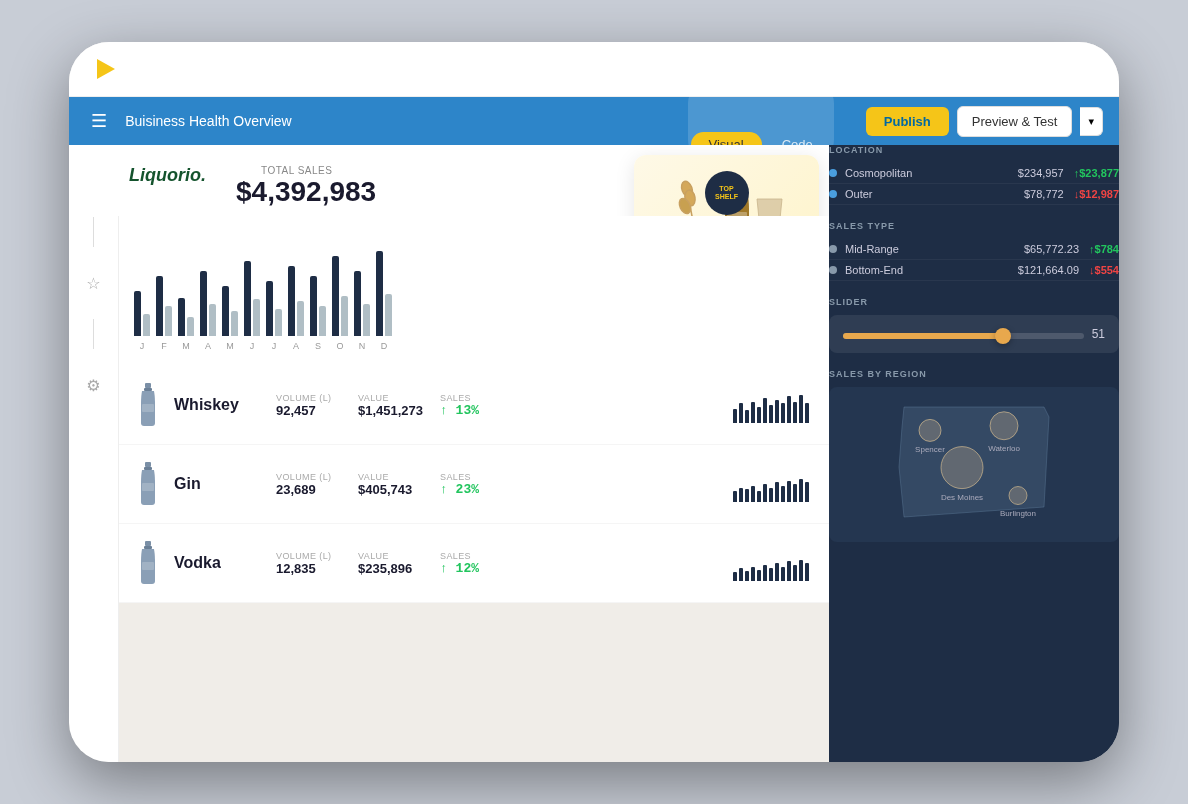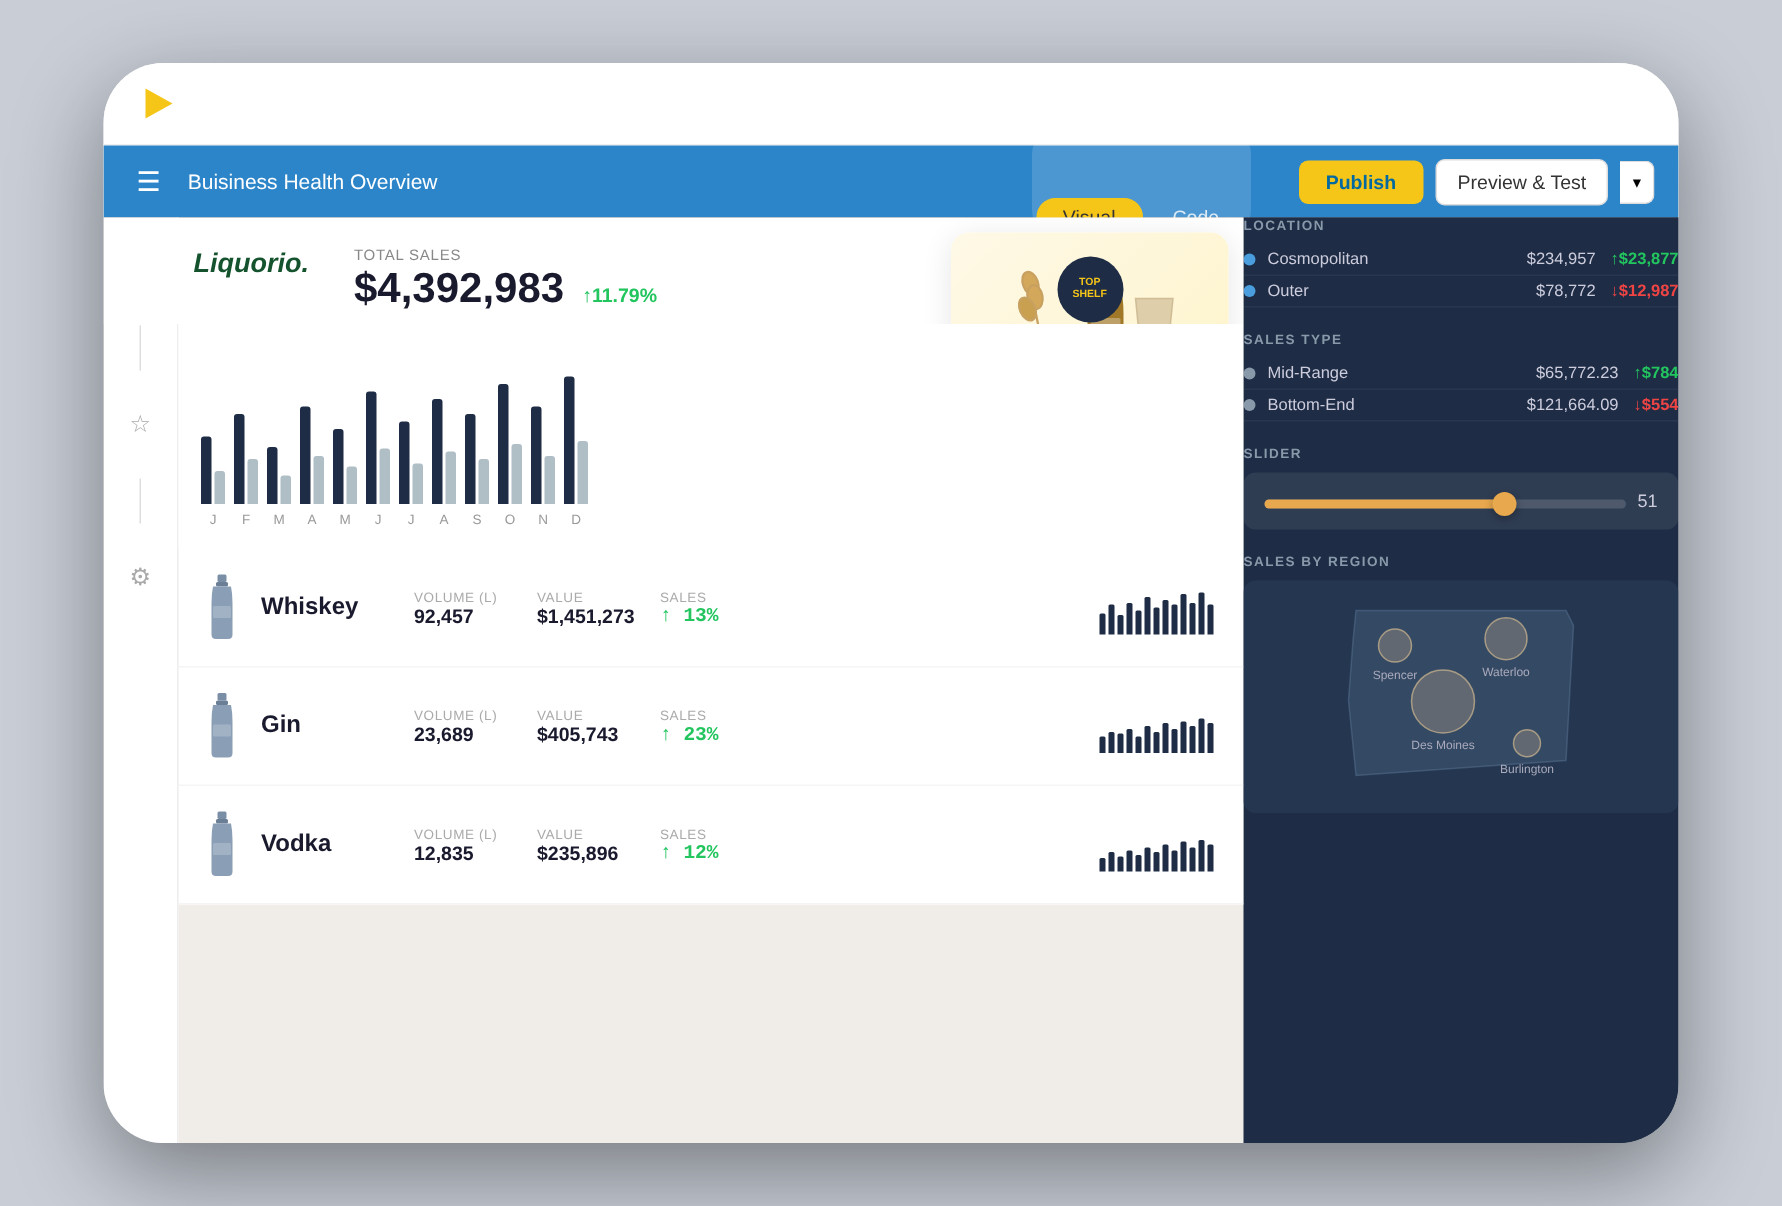--- a/index.html
+++ b/index.html
@@ -136,20 +136,21 @@
     .dash-sales-info {
       margin-left: 30px;
       flex: 1;
     }
     .dash-sales-label {
       font-size: 10px;
       color: #888;
       text-transform: uppercase;
       letter-spacing: 0.5px;
       margin-bottom: 2px;
+      margin-left: 25px;
     }
     .dash-sales-value {
       font-size: 28px;
       font-weight: 700;
       color: #1a1a2e;
       line-height: 1;
     }
     .dash-sales-change {
       font-size: 13px;
       color: #22c55e;
@@ -478,21 +479,21 @@
         <div class="sidebar-divider"></div>
         <div class="sidebar-icon">⚙</div>
       </div>
 
       <div class="dash-header">
         <div style="font-size:18px;font-weight:900;color:#14532d;font-style:italic;">
           <span>Liquorio.</span>
         </div>
         <div class="dash-sales-info">
           <div class="dash-sales-label">TOTAL SALES</div>
-          <div style="display:flex;align-items:baseline;gap:12px;">
+          <div style="display:flex;align-items:baseline;gap:12px;justify-content:space-between;">
             <div class="dash-sales-value">$4,392,983</div>
             <div class="dash-sales-change">↑11.79%</div>
           </div>
         </div>
         <div class="dash-period">
           <span>Last year</span>
           <span>▾</span>
         </div>
 
         <div class="top-shelf-card">

